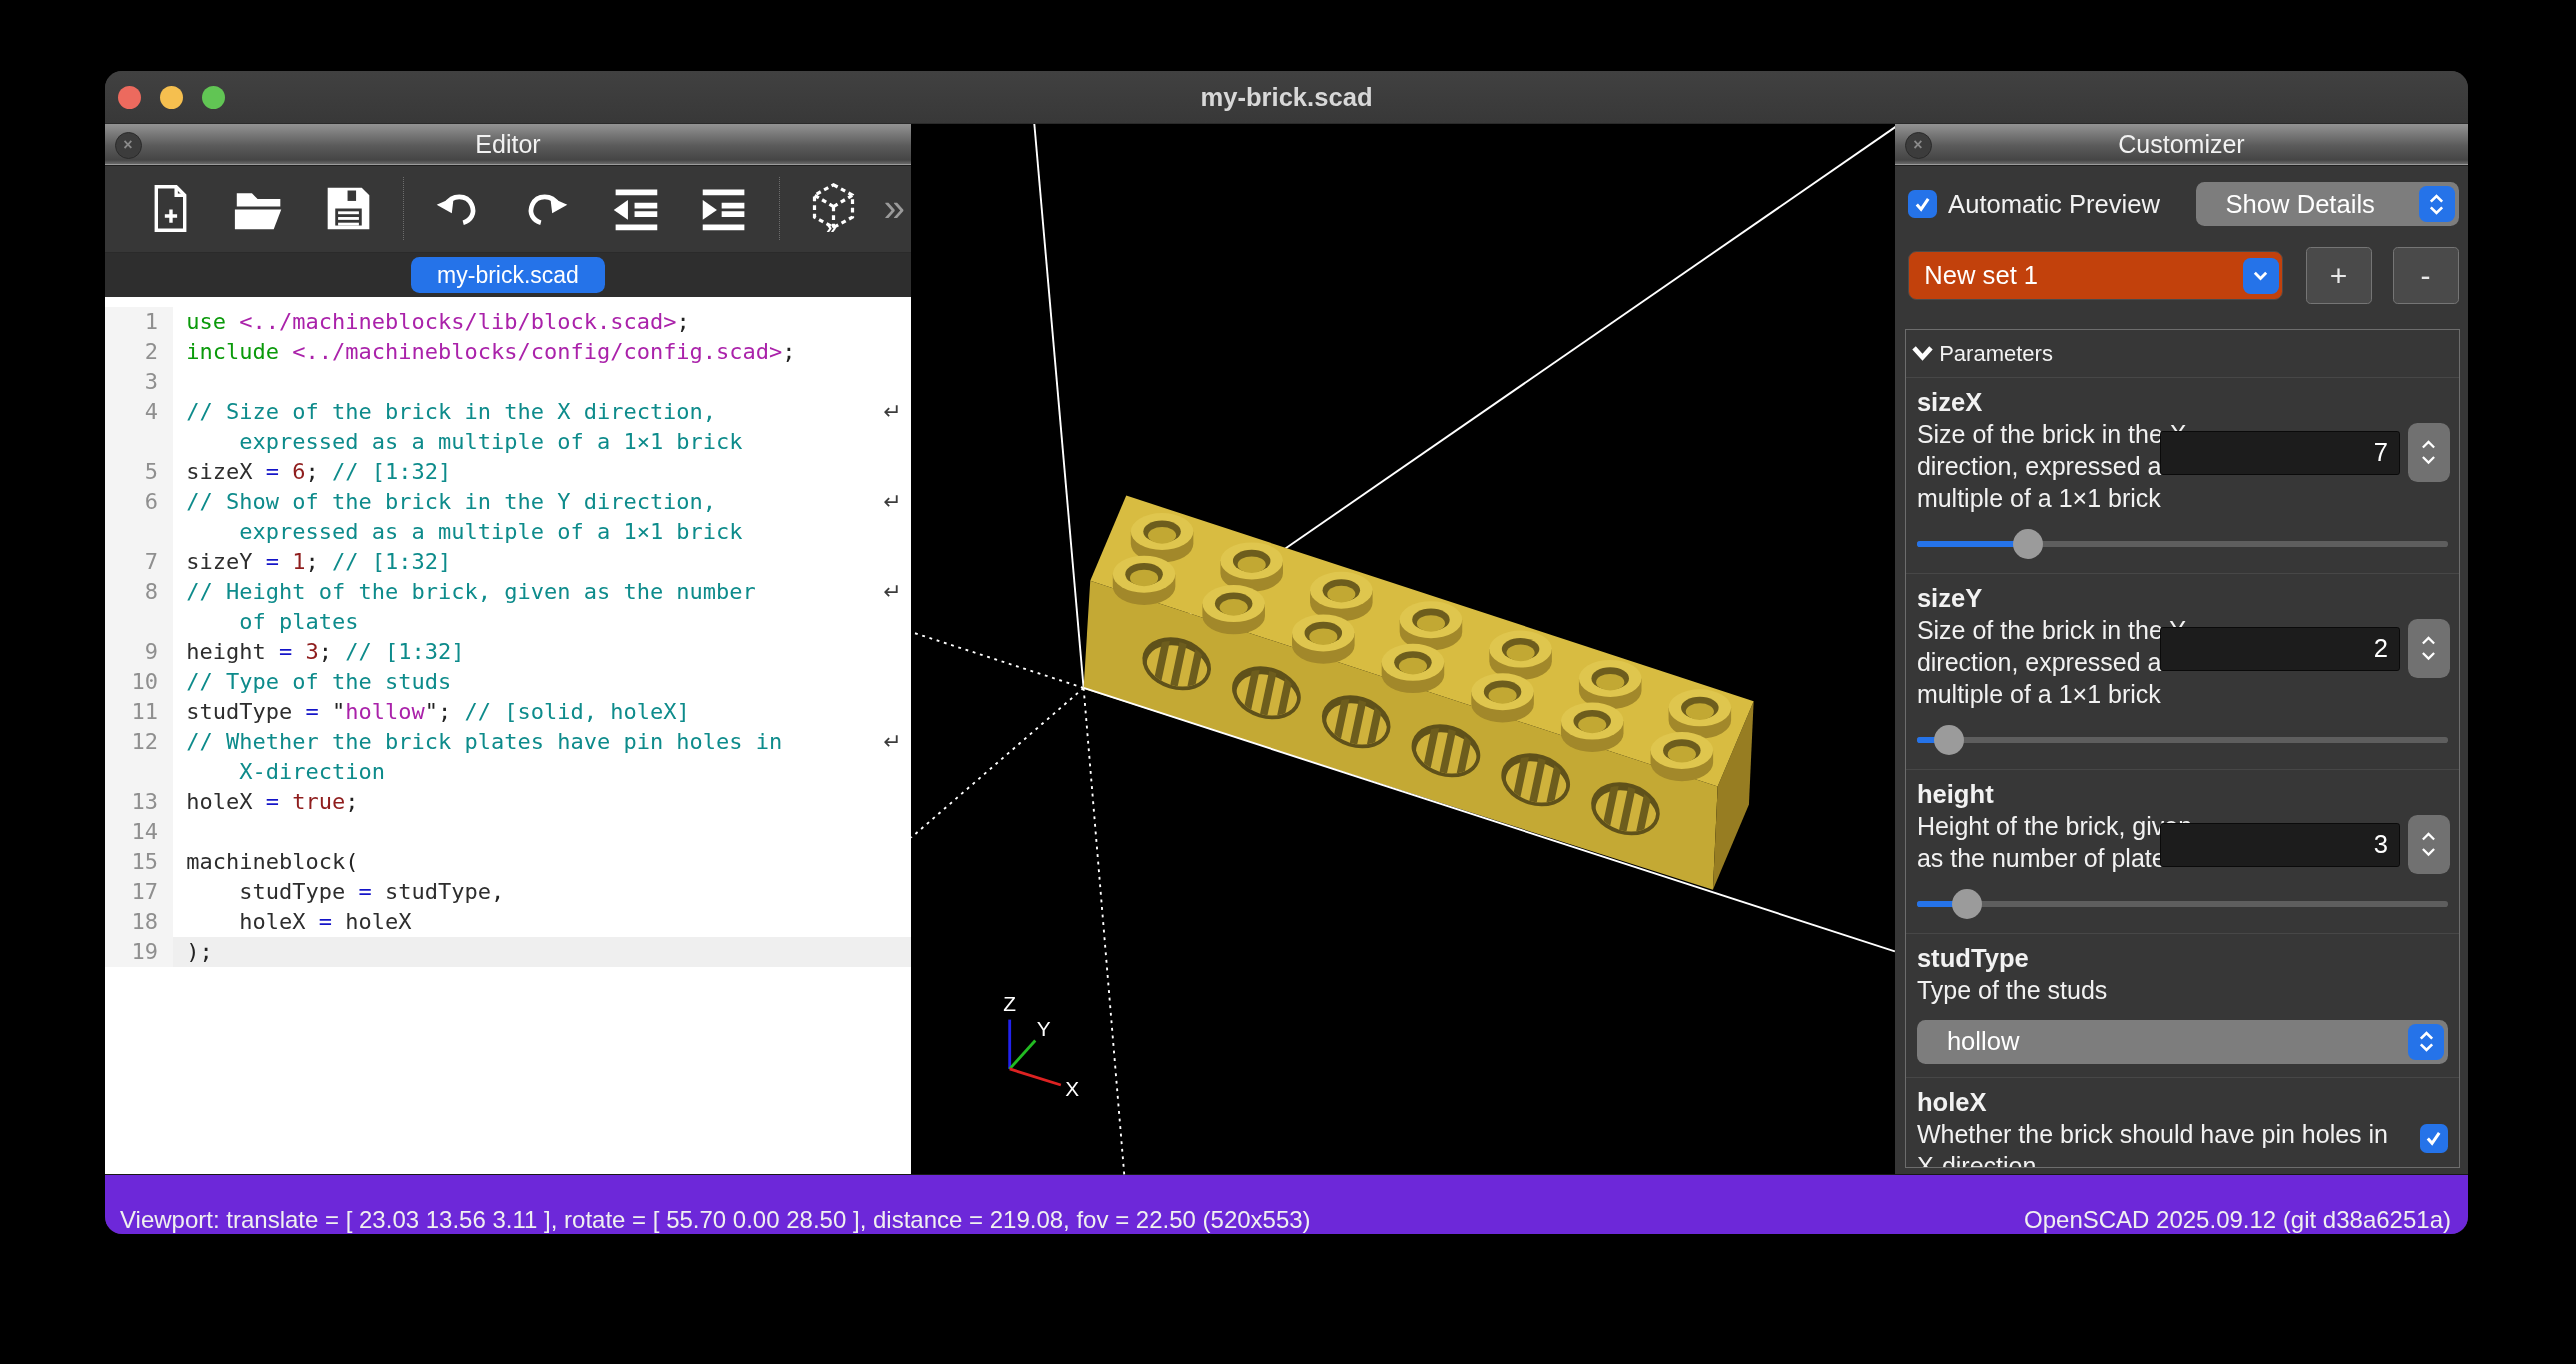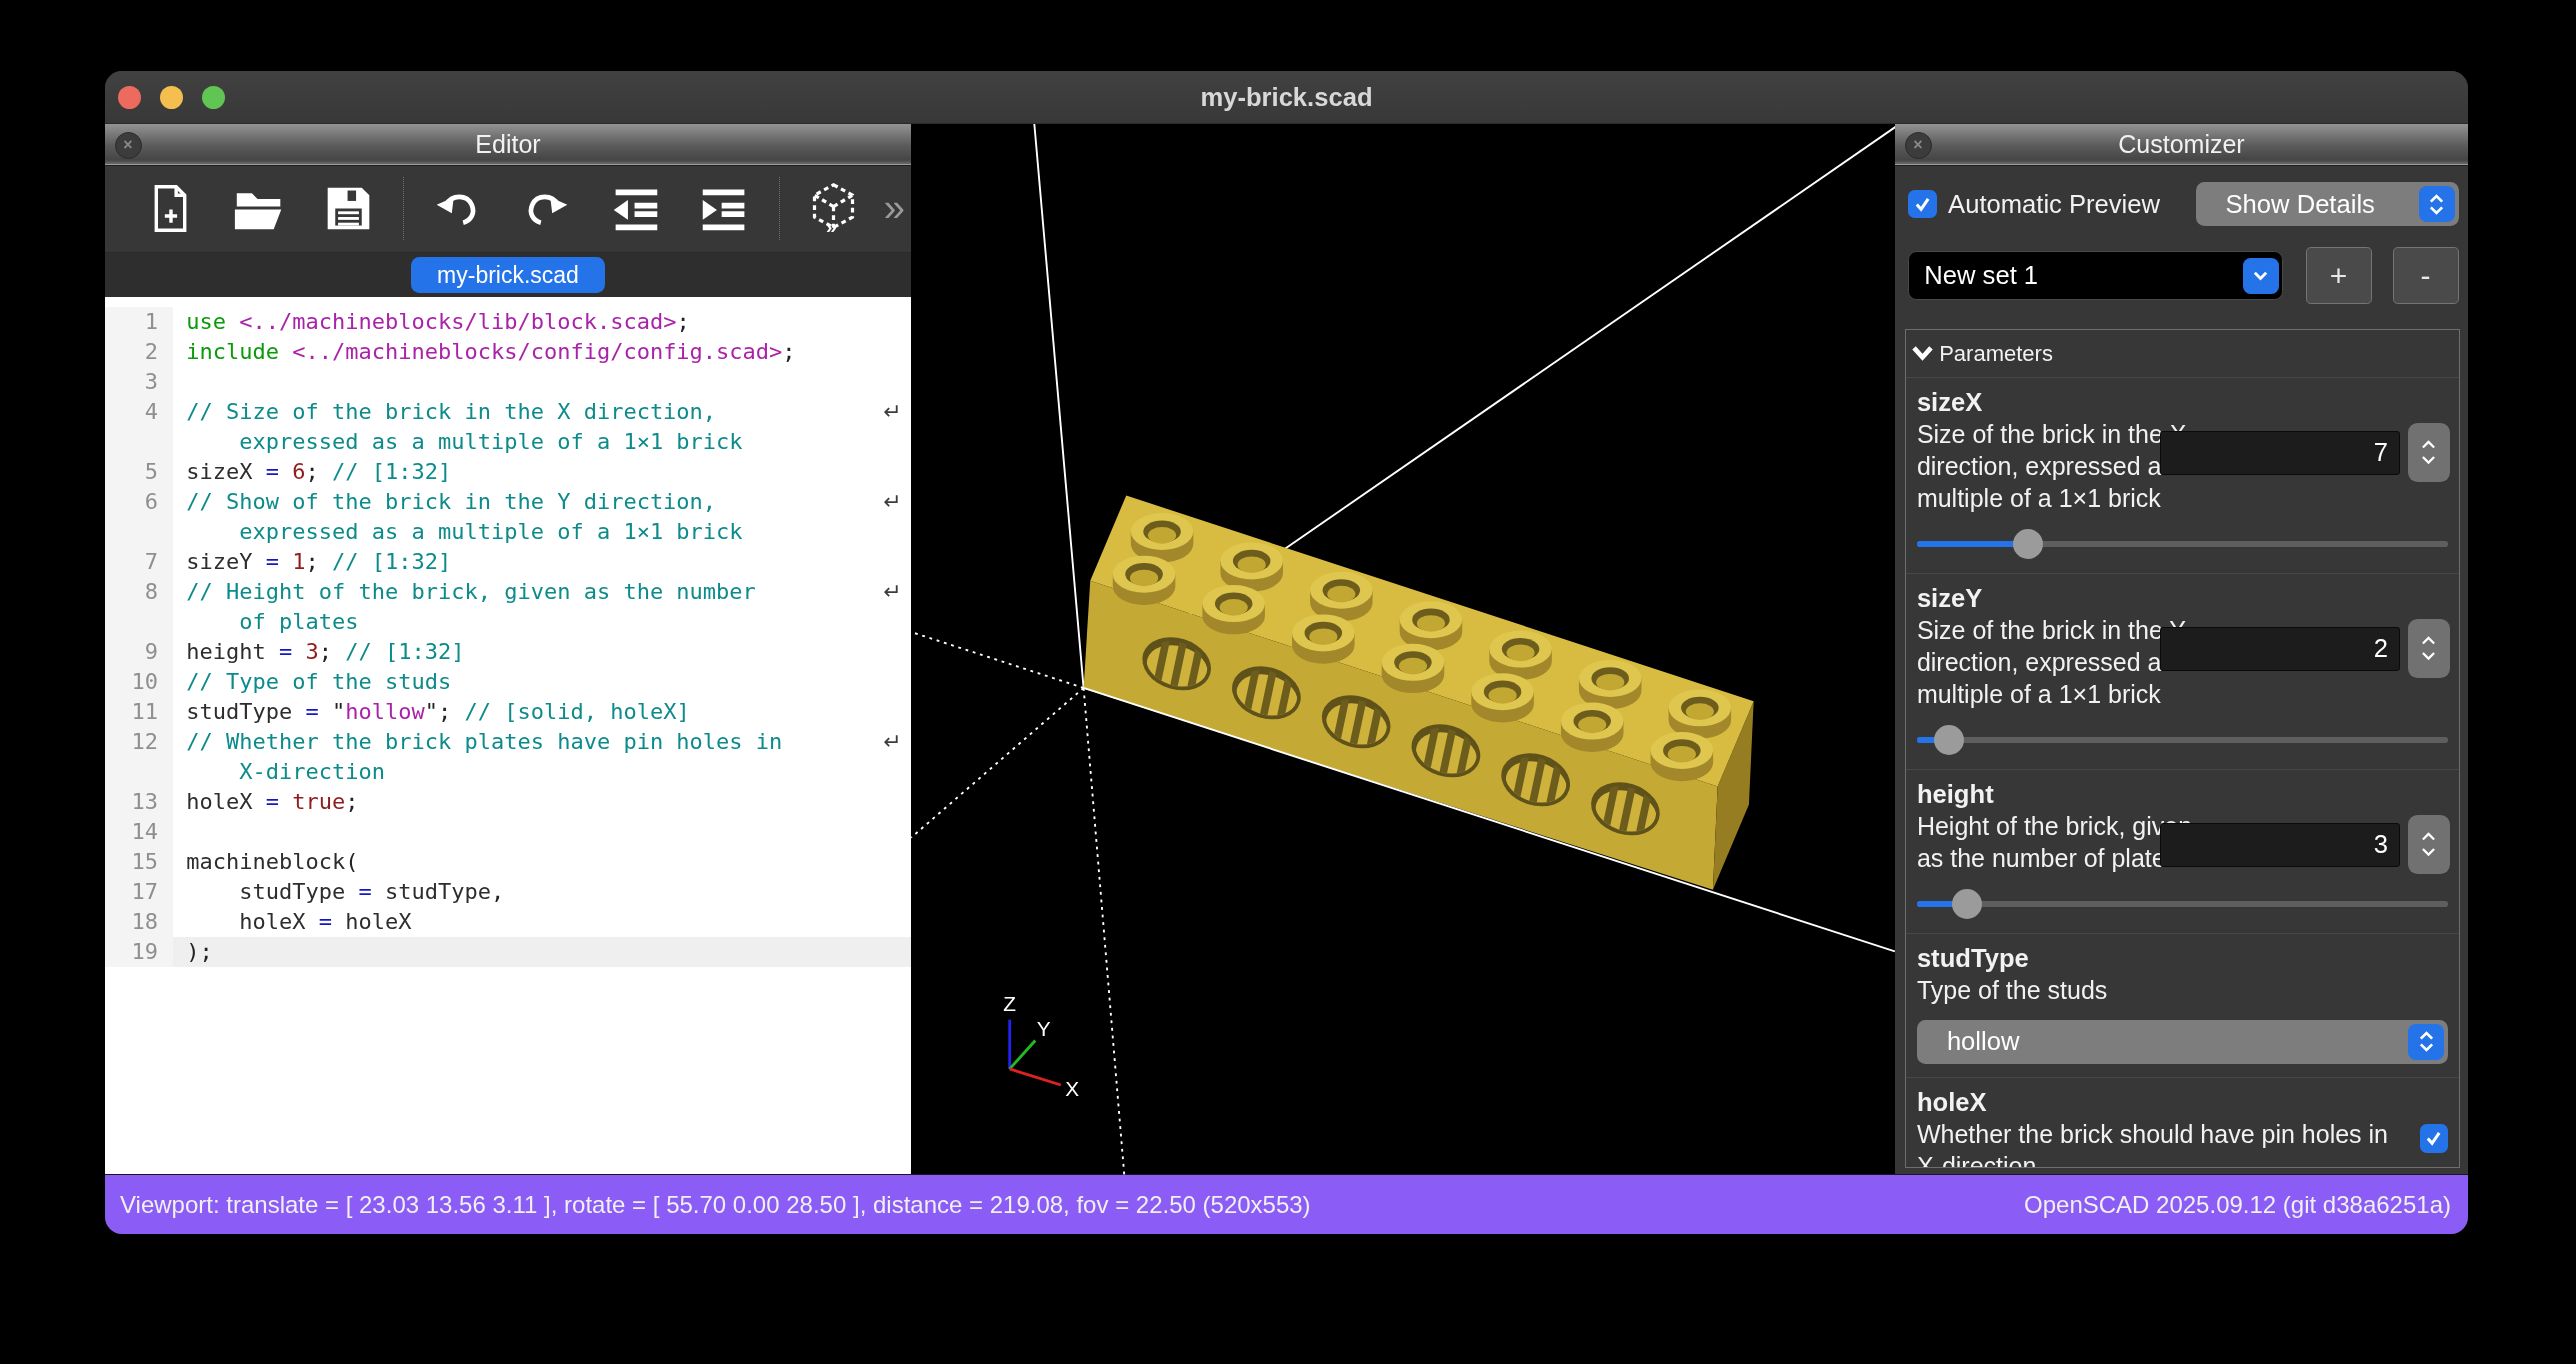--- a/index.html
+++ b/index.html
@@ -55,21 +55,21 @@
   .chkwrap{display:flex;align-items:center;gap:11.4px;font-size:25.6px;}
   .checkbox{width:28.4px;height:28.4px;border-radius:6.6px;background:#2573e9;display:flex;
             align-items:center;justify-content:center;flex:none;}
   .dropdown{height:44px;background:#7d7d7d;border-radius:8.5px;display:flex;align-items:center;
             position:relative;color:#fff;font-size:25.6px;}
   .dd-text{padding-left:30px;flex:1;}
   .dd-btn{width:36px;height:36px;border-radius:7.6px;background:#2573e9;margin-right:3.8px;
           display:flex;align-items:center;justify-content:center;flex:none;}
   .dd-details{width:263px;}
   .cz-row2{display:flex;align-items:center;margin:21px 1.9px 0 3.8px;}
-  .combo{width:373px;height:47px;background:#000000;border:0.9px solid #4a4a4a;border-radius:8.5px;
+  .combo{width:373px;height:47px;background:#c2410c;border:0.9px solid #4a4a4a;border-radius:8.5px;
          display:flex;align-items:center;color:#fff;font-size:25.6px;}
   .combo .dd-text{padding-left:15px;}
   .pmbtn{width:64px;height:55px;background:#4a4a4a;border:0.9px solid #757575;border-radius:4.7px;
          color:#e8e8e8;font-size:30px;display:flex;align-items:center;justify-content:center;}
   .params-box{margin-top:25px;border:0.9px solid #6d6d6d;flex:1;min-height:0;display:flex;
               flex-direction:column;overflow:hidden;}
   .params-head{height:47px;display:flex;align-items:center;gap:5px;padding-left:5.7px;
                font-size:22px;flex:none;}
   .param{position:relative;border-top:0.9px solid #474747;padding:9.5px 11.4px 13.3px 11.4px;}
   .pname{font-weight:bold;font-size:25.6px;}
@@ -83,22 +83,22 @@
            display:flex;flex-direction:column;align-items:center;justify-content:center;gap:5.7px;}
   .slider{position:relative;height:32px;margin-top:13.3px;}
   .track{position:absolute;left:0;right:0;top:13.3px;height:5.7px;border-radius:2.8px;background:#5e5e5e;}
   .fill{position:absolute;left:0;top:13.3px;height:5.7px;border-radius:2.8px;background:#2573e9;}
   .thumb{position:absolute;top:0.9px;width:30px;height:30px;border-radius:50%;background:#9b9b9b;}
   .selwrap{margin-top:13.3px;}
   .hx-row{display:flex;align-items:flex-start;margin-top:1.9px;}
   .hx-row .pdesc{flex:1;margin-top:0;}
   .hx-row .checkbox{margin-top:5.7px;}
   
-  .statusbar{height:59px;flex:none;background:#8b5cf6;border-top:1.9px solid #181818;display:flex;
-             align-items:center;justify-content:space-between;color:#f0f0f0;font-size:24px;
+  .statusbar{height:59px;flex:none;background:#6d28d9;border-top:1.9px solid #181818;display:flex;
+             align-items:flex-end;justify-content:space-between;color:#f0f0f0;font-size:24px;
              padding:0 17px 0 15px;}
 </style>
 </head>
 <body>
 
 <div class="desktop">
   <div class="window">
 
     <div class="titlebar">
       <div class="lights">

